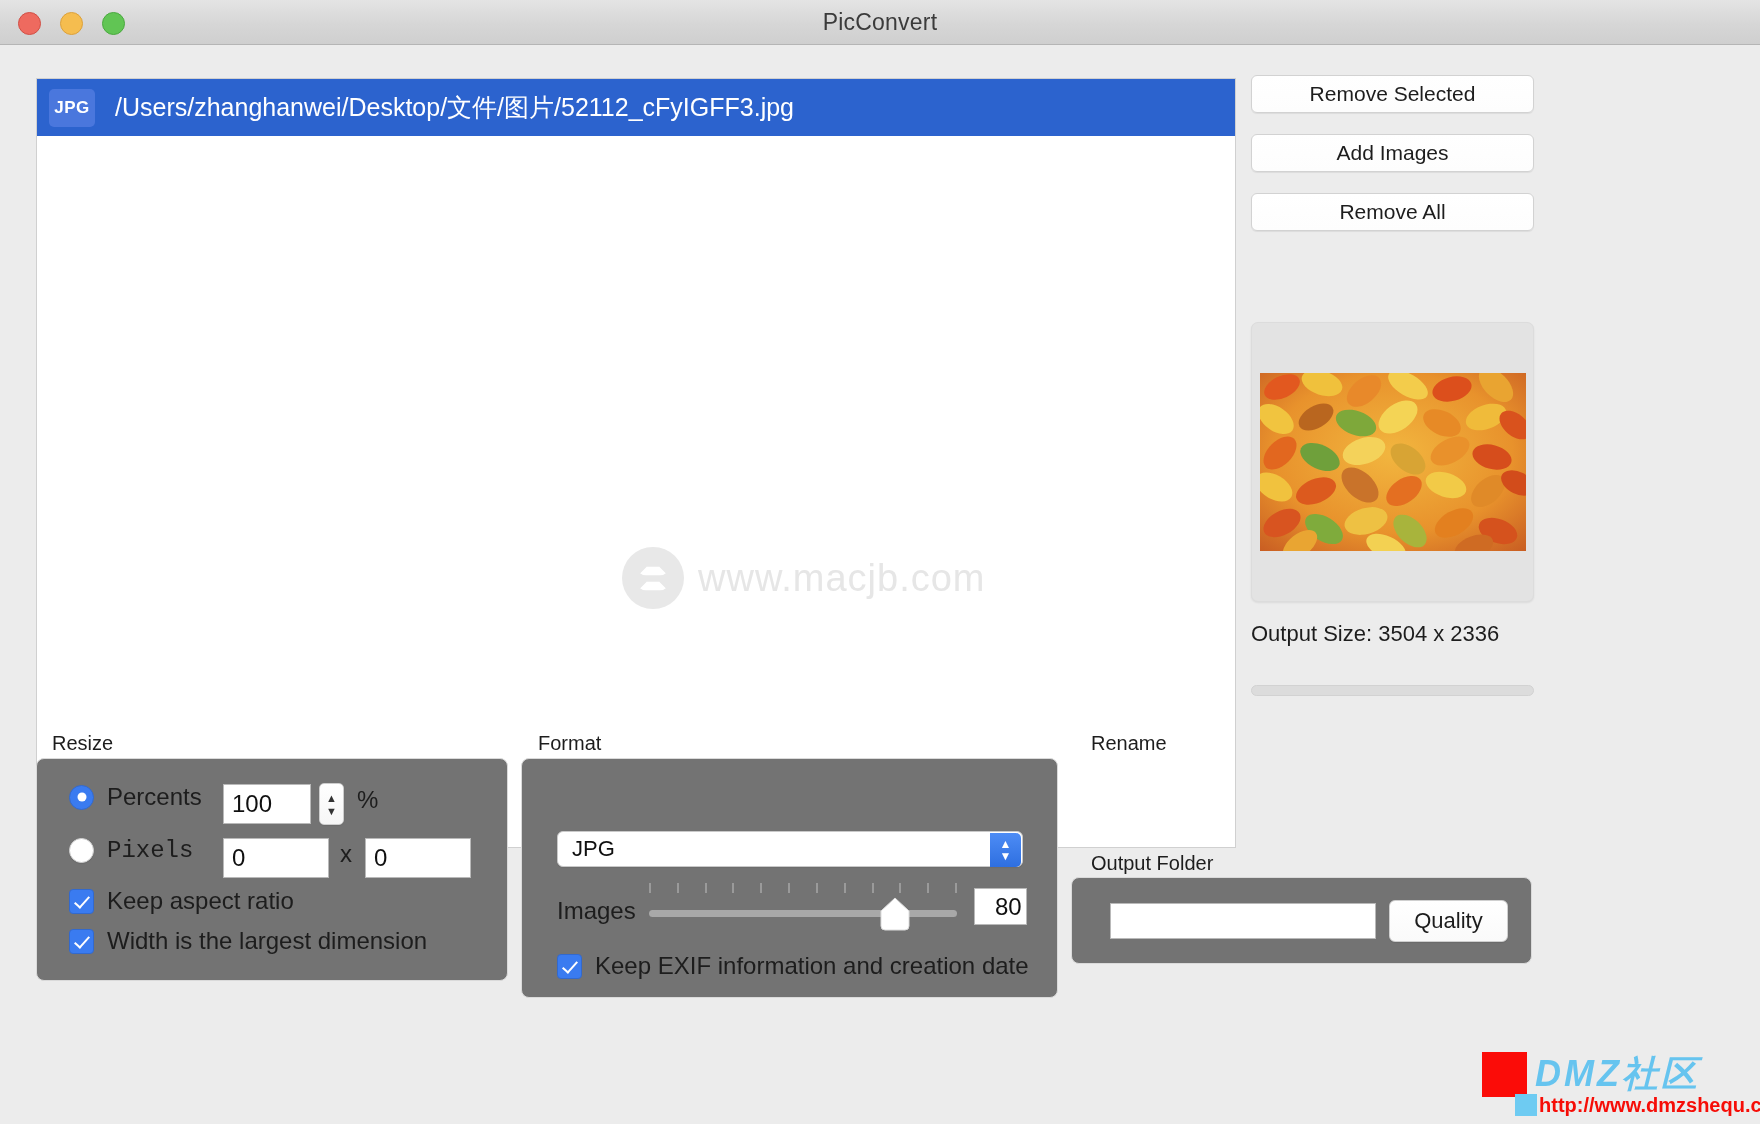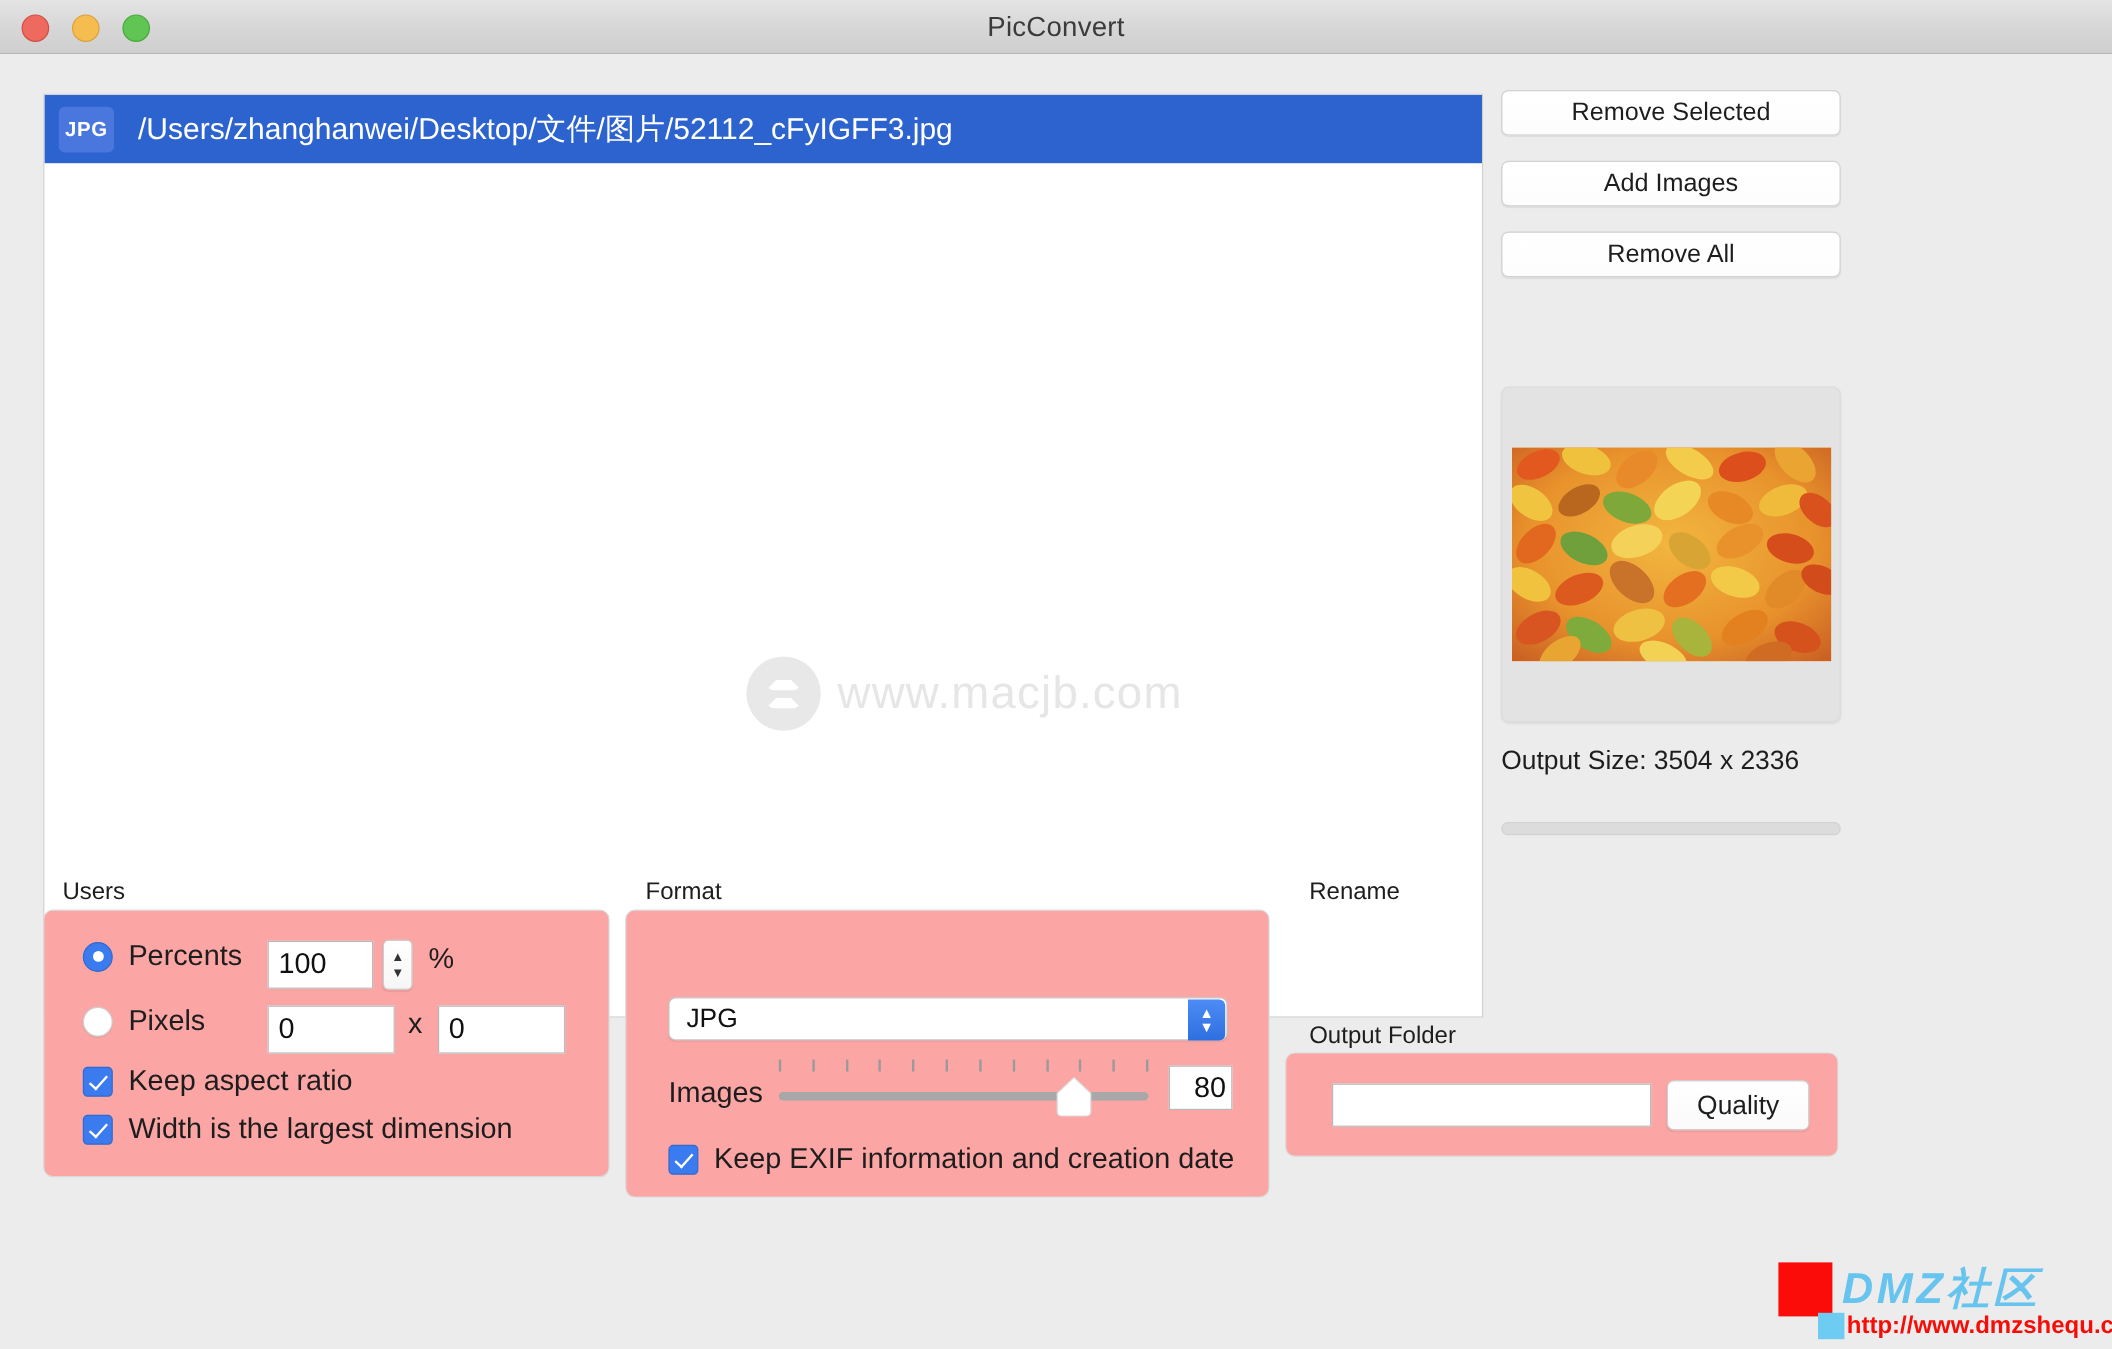--- a/index.html
+++ b/index.html
@@ -166,21 +166,21 @@
     border-radius: 6px;
     box-shadow: 0 1px 1px rgba(0,0,0,.07);
     font-size: 21px; color: #1d1d1d;
     text-align: center; line-height: 36px;
     box-sizing: border-box;
   }
 
   
   .group {
     position: absolute;
-    background: #fca5a5;
+    background: #737373;
     border: 1px solid #dadada;
     border-radius: 8px;
     box-sizing: border-box;
   }
   .group-label {
     position: absolute;
     font-size: 20px; color: #1d1d1d;
     background: transparent;
   }
 
@@ -465,35 +465,35 @@
             <ellipse cx="126" cy="174" rx="21" ry="11" fill="#f3d152" transform="rotate(24 126 174)"></ellipse>
             <ellipse cx="214" cy="174" rx="20" ry="11" fill="#cf6b23" transform="rotate(-20 214 174)"></ellipse>
           </g>
         </svg>
       </div>
     </div>
 
     <div class="output-size">Output Size: 3504 x 2336</div>
     <div class="progress"></div>
 
-    <div class="group-label" id="lbl-resize">Users</div>
+    <div class="group-label" id="lbl-resize">Resize</div>
     <div class="group" id="grp-resize">
 
       <div class="row" style="left:32px; top:24px;">
         <div class="radio on"></div>
         <div class="radio-label">Percents</div>
       </div>
       <div class="txtbox" style="position:absolute; left:186px; top:25px; width:88px; height:40px;">100</div>
       <div class="stepper" style="position:absolute; left:282px; top:24px;">
         <span>▲</span>
         <span>▼</span>
       </div>
       <div style="position:absolute; left:320px; top:27px; font-size:24px; color:#1d1d1d;">%</div>
 
-      <div class="row" style="left:32px; top:78px;">
+      <div class="row" style="left:32px; top:78px;font-family:Liberation Mono, monospace;">
         <div class="radio off"></div>
         <div class="radio-label">Pixels</div>
       </div>
       <div class="txtbox" style="position:absolute; left:186px; top:79px; width:106px; height:40px;">0</div>
       <div style="position:absolute; left:303px; top:81px; font-size:24px; color:#1d1d1d;">x</div>
       <div class="txtbox" style="position:absolute; left:328px; top:79px; width:106px; height:40px;">0</div>
 
       <div class="row" style="left:32px; top:128px;">
         <div class="chk on"></div>
         <div class="chk-label">Keep aspect ratio</div>

